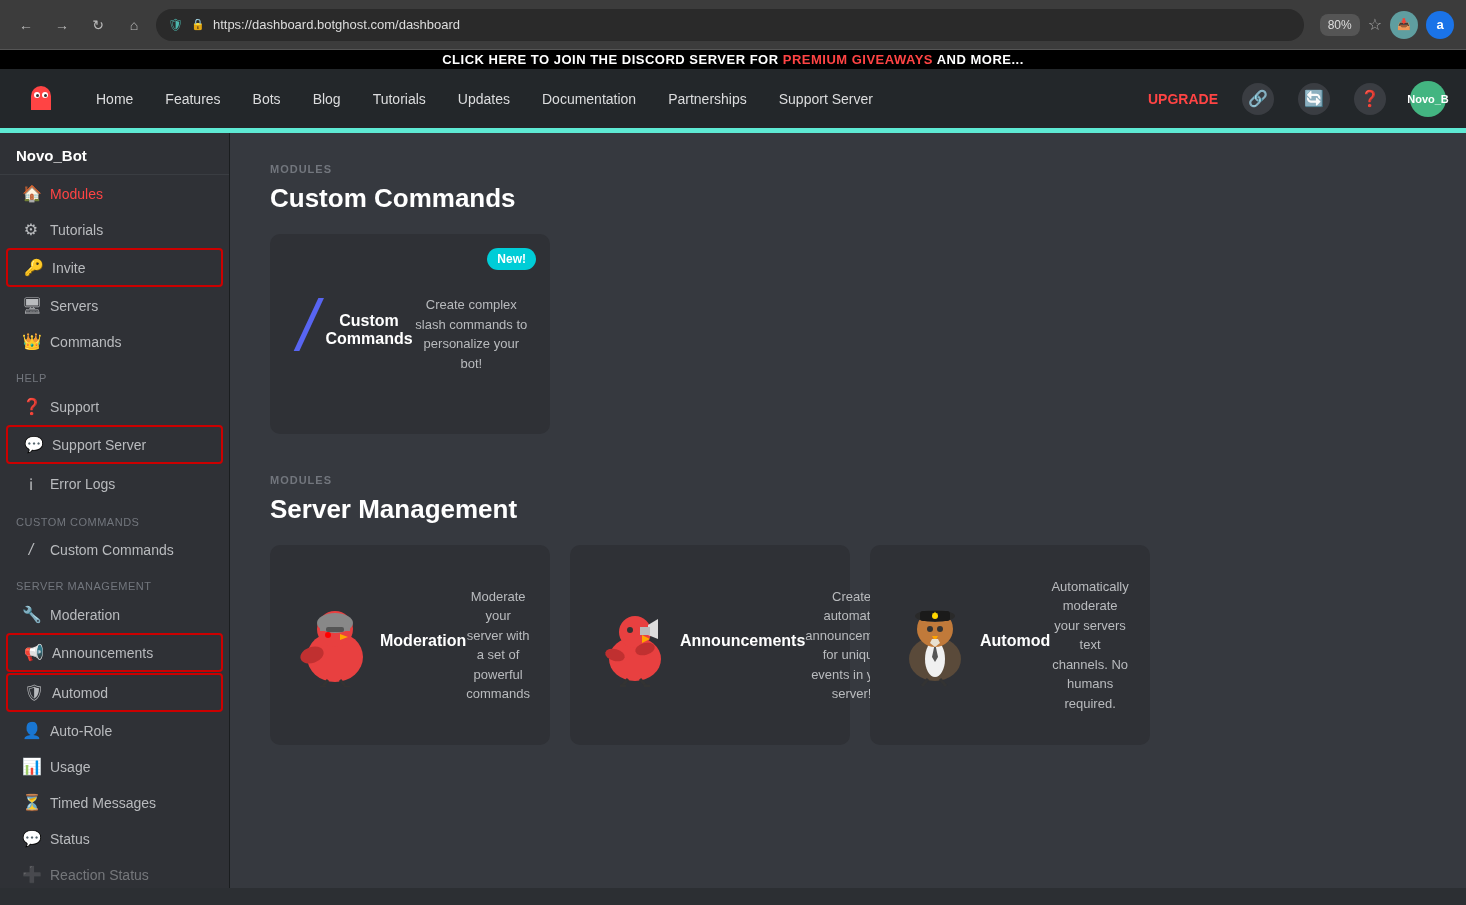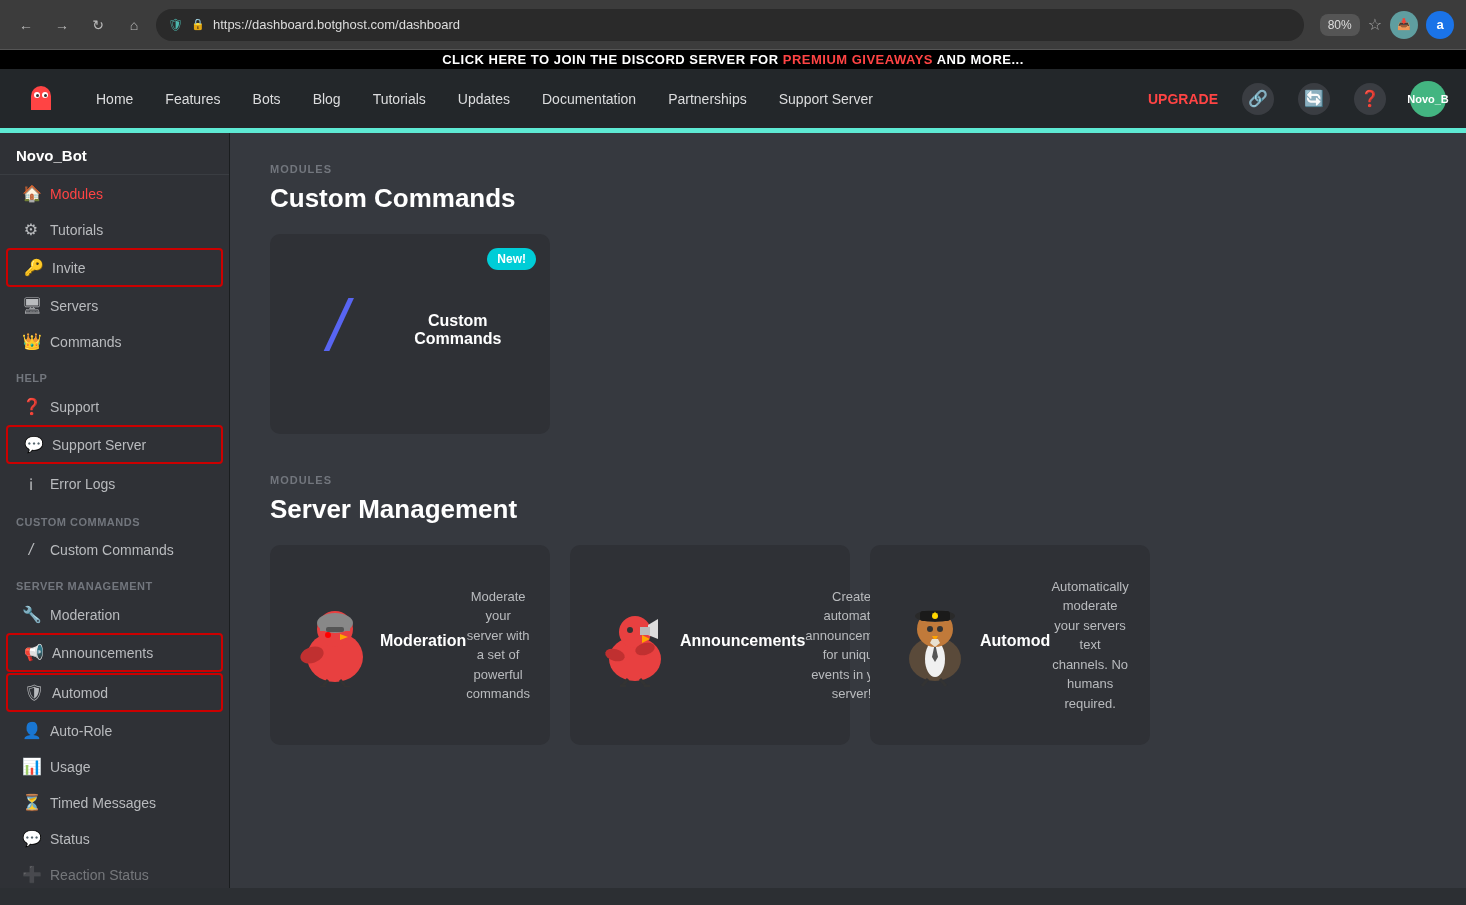--- a/index.html
+++ b/index.html
@@ -29,21 +29,21 @@
     .upgrade-btn { color: #ff4444; font-weight: 700; font-size: 14px; cursor: pointer; }
     .nav-icon-btn { width: 32px; height: 32px; border-radius: 50%; background: #3a3d42; display: flex; align-items: center; justify-content: center; cursor: pointer; color: #dcddde; font-size: 16px; }
     .nav-avatar { width: 36px; height: 36px; border-radius: 50%; background: #43b581; display: flex; align-items: center; justify-content: center; cursor: pointer; color: #fff; font-size: 13px; font-weight: bold; }
 
     
     .layout { display: flex; height: calc(905px - 50px - 36px - 64px); }
 
     
     .sidebar { width: 230px; background: #2f3136; border-right: 1px solid #1a1d1f; overflow-y: auto; flex-shrink: 0; padding-bottom: 20px; }
     .sidebar-bot-name { padding: 14px 16px 10px; font-size: 15px; font-weight: 700; color: #fff; border-bottom: 1px solid #3a3d42; }
-    .sidebar-section-label { padding: 12px 16px 4px; font-size: 11px; color: #72767d; font-weight: 700; text-transform: uppercase; letter-spacing: 0.5px; }
+    .sidebar-section-label { padding: 12px 16px 4px; font-size: 11px; color: #72767d; font-weight: 400; text-transform: uppercase; letter-spacing: 0.5px; }
     .sidebar-item { display: flex; align-items: center; gap: 10px; padding: 8px 16px; cursor: pointer; color: #b9bbbe; font-size: 14px; border-radius: 4px; margin: 1px 6px; }
     .sidebar-item.active { color: #ff4444; }
     .sidebar-item.active .sidebar-icon { color: #ff4444; }
     .sidebar-item.highlighted { border: 2px solid #ff4444; border-radius: 4px; }
     .sidebar-icon { font-size: 16px; width: 18px; text-align: center; flex-shrink: 0; }
 
     
     .main-content { flex: 1; overflow-y: auto; background: #36393f; padding: 30px 40px; }
     .modules-label { font-size: 11px; color: #72767d; font-weight: 600; text-transform: uppercase; letter-spacing: 1px; margin-bottom: 8px; }
     .section-title { font-size: 26px; font-weight: 800; color: #fff; margin-bottom: 20px; }
@@ -212,20 +212,21 @@
       <div class="modules-label">MODULES</div>
       <div class="section-title">Custom Commands</div>
       <div class="cards-row">
 
         <div class="module-card">
           <span class="new-badge">New!</span>
           <div class="card-icon">
             <span class="slash-icon">/</span>
           </div>
           <div class="card-title">Custom Commands</div>
+          <div class="card-desc">Create complex slash commands to personalize your bot!</div>
         </div>
       </div>
     </div>
 
     <div>
       <div class="modules-label">MODULES</div>
       <div class="section-title">Server Management</div>
       <div class="cards-row">
 
         <div class="module-card">

